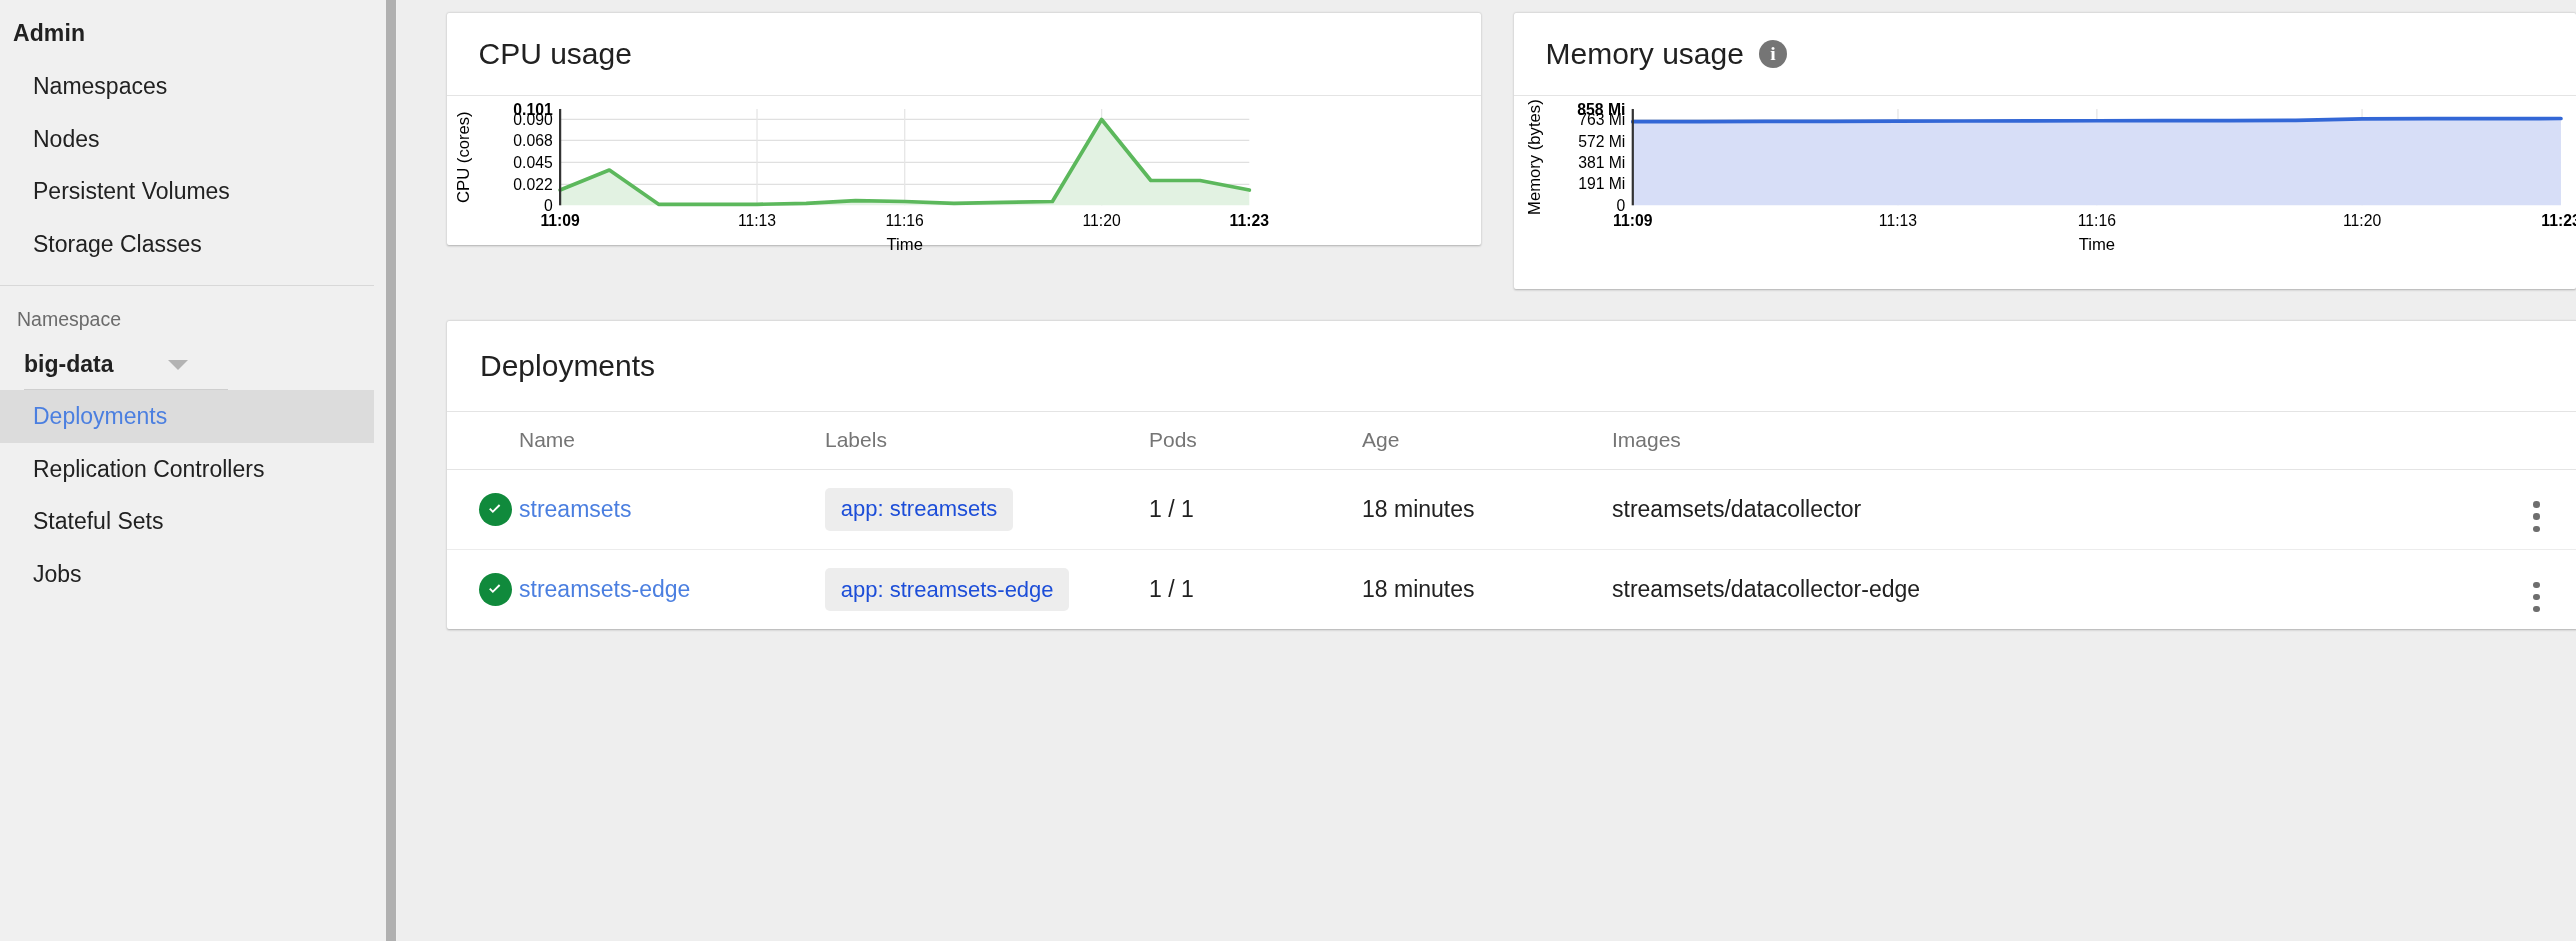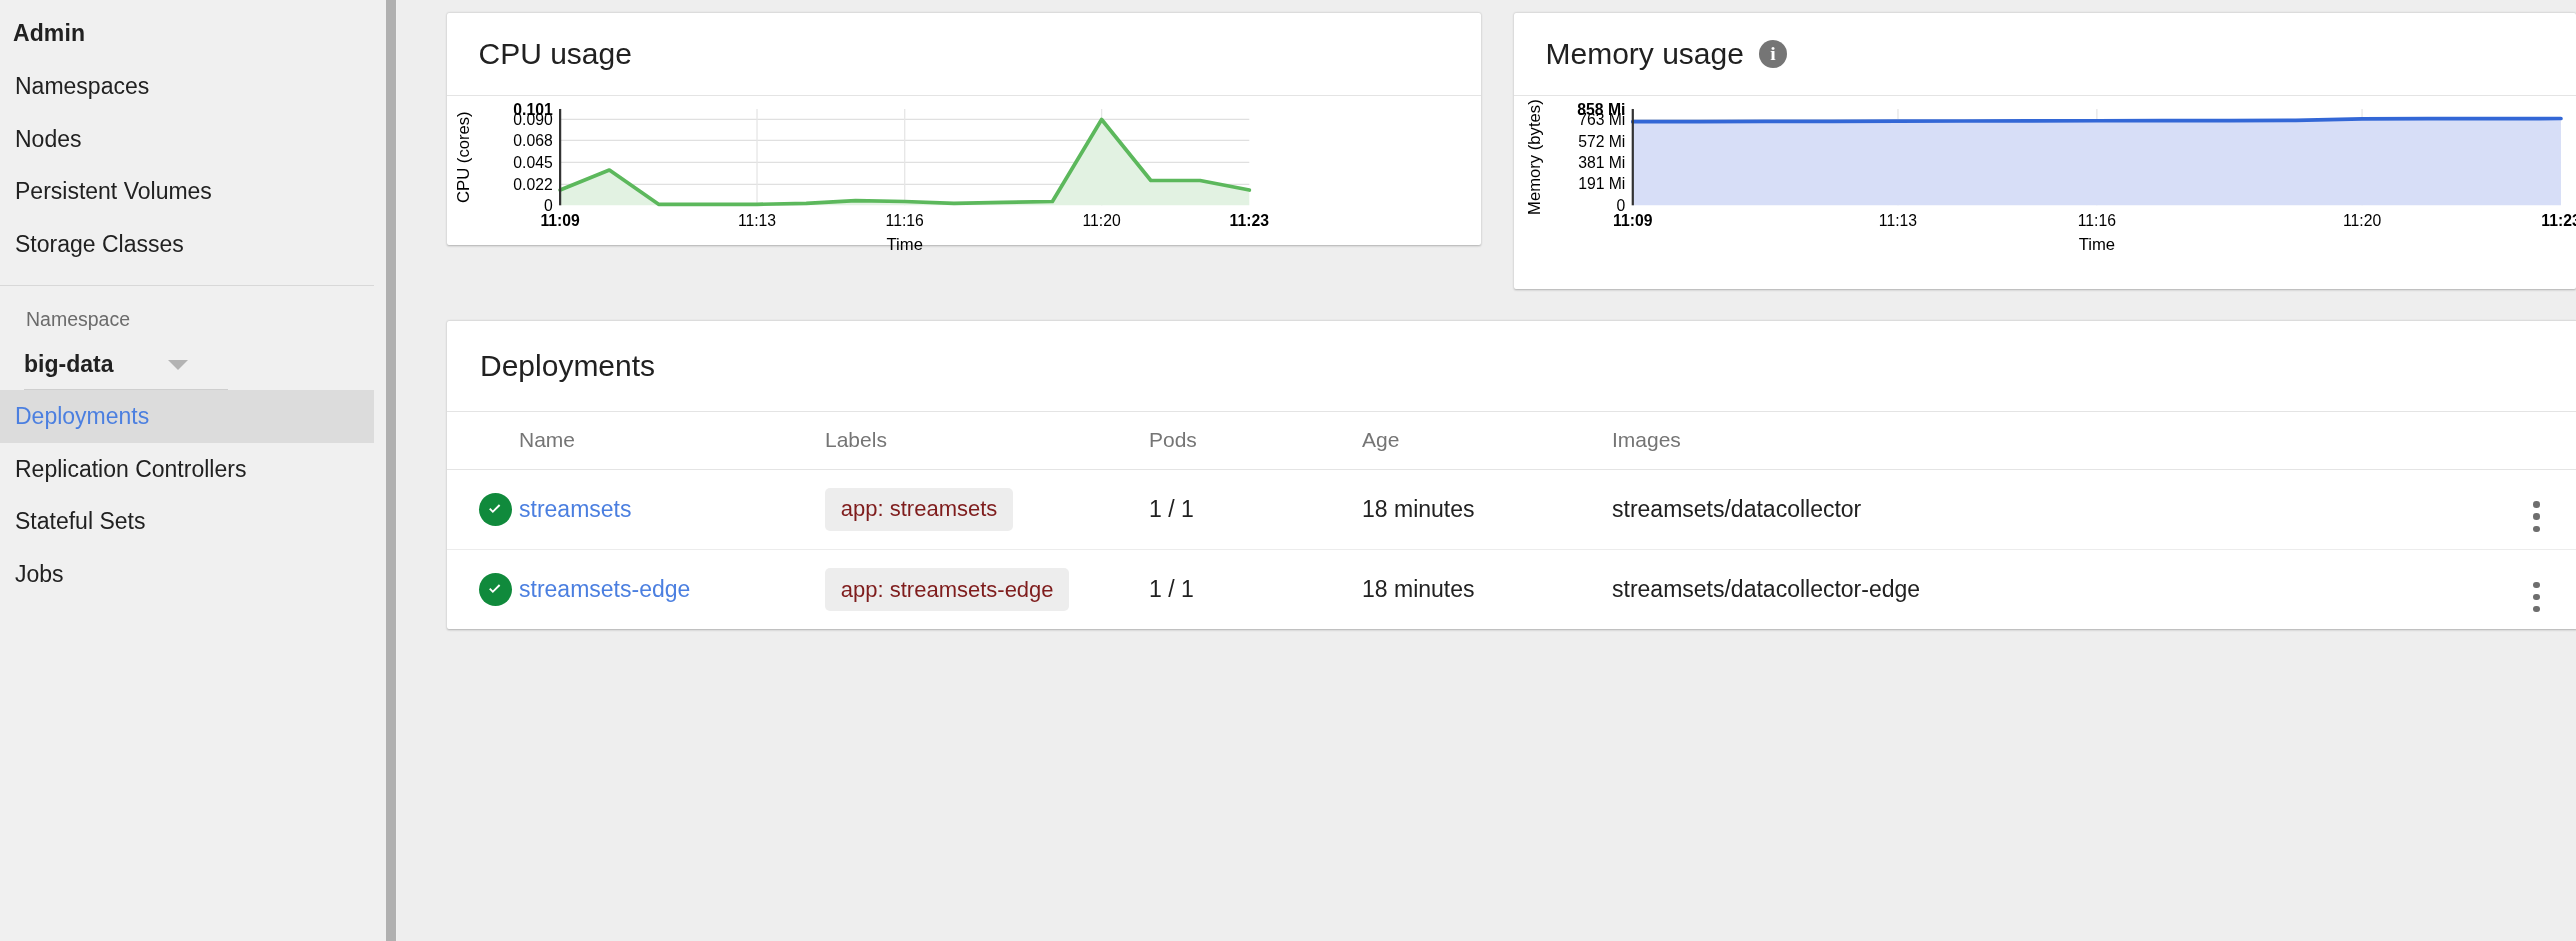--- a/index.html
+++ b/index.html
@@ -29,37 +29,37 @@
     width: 10.2px; height: 941px;
     background: #b0b0b0;
   }
   .section-title {
     font-size: 23px; font-weight: bold; color: #212121;
     padding: 13px 0 13px 13px;
     letter-spacing: 0.1px;
   }
   .nav-item {
     font-size: 23px; color: #212121;
-    padding: 13px 0 13px 15px;
+    padding: 13px 0 13px 33px;
     line-height: 1.15;
     white-space: nowrap;
   }
   .nav-item.active {
     background: #dcdcdc;
     color: #4b7fe0;
     width: 374px;
   }
   .divider {
     height: 0.9px; background: #d8d8d8;
     margin: 15px 13px 0 0;
     width: 374px;
   }
   .ns-label {
     font-size: 19.5px; color: #6b6b6b;
-    padding: 22px 0 0 26px;
+    padding: 22px 0 0 17px;
   }
   .ns-select {
     margin: 20.4px 0 0 24px;
     width: 204px;
     border-bottom: 0.9px solid #cfcfcf;
     padding-bottom: 11px;
     display: flex; align-items: center; gap: 16px;
   }
   .ns-value { font-size: 23px; font-weight: bold; color: #212121; }
   .ns-caret {
@@ -139,21 +139,21 @@
   .col-menu { width: 83px; text-align: center; }
   .ok-icon {
     width: 33px; height: 33px; border-radius: 50%;
     background: #108a3c; display: inline-flex;
     align-items: center; justify-content: center;
   }
   .ok-icon svg { display: block; }
   .link { color: #4b7fe0; }
   .chip {
     display: inline-block;
-    background: #ededed; color: #7f1d1d;
+    background: #ededed; color: #1d4ed8;
     border-radius: 5px;
     padding: 8.3px 15.8px;
     font-size: 22px;
   }
   .kebab { display: inline-flex; flex-direction: column; gap: 5.6px; align-items: center; }
   .kebab i { width: 6.5px; height: 6.5px; border-radius: 50%; background: #6e6e6e; display: block; }
   th.col-status, th.col-menu { font-size: 0; }
 </style>
 </head>
 <body>

